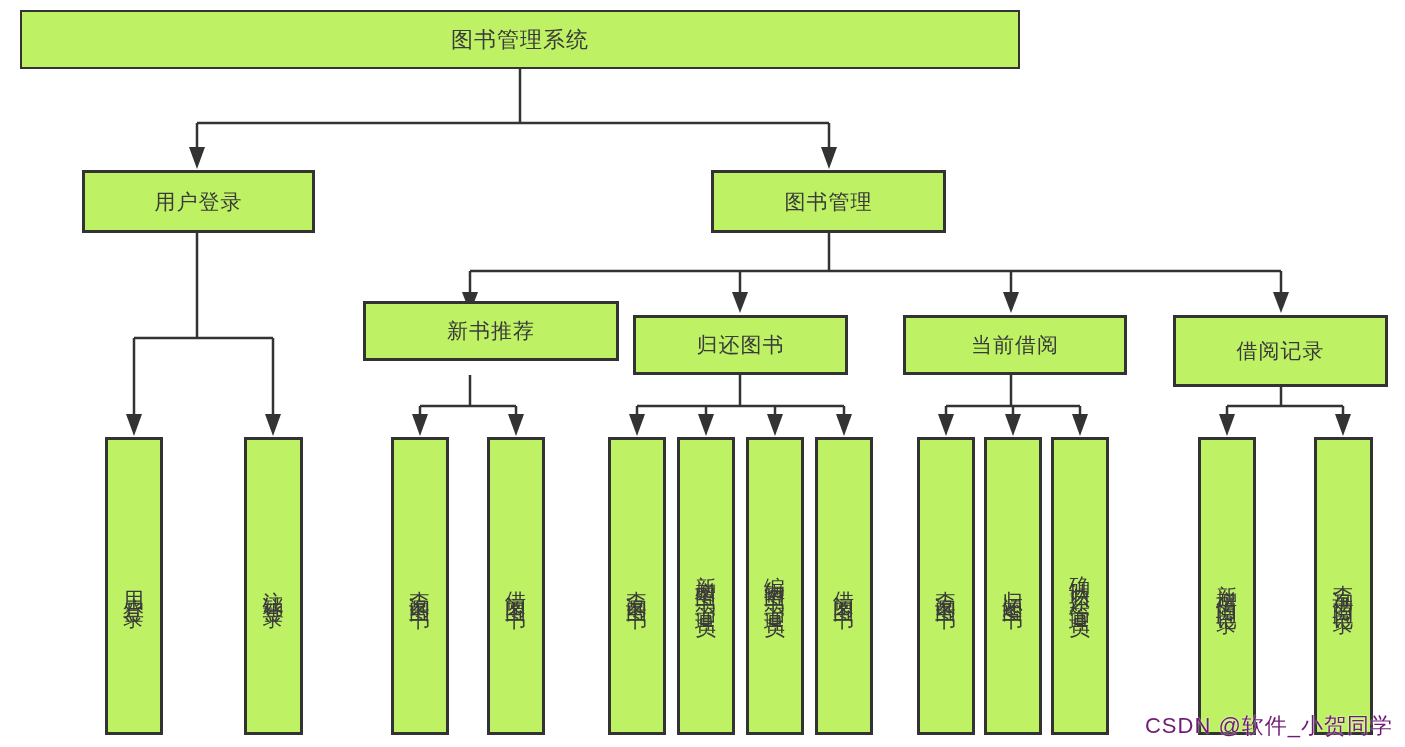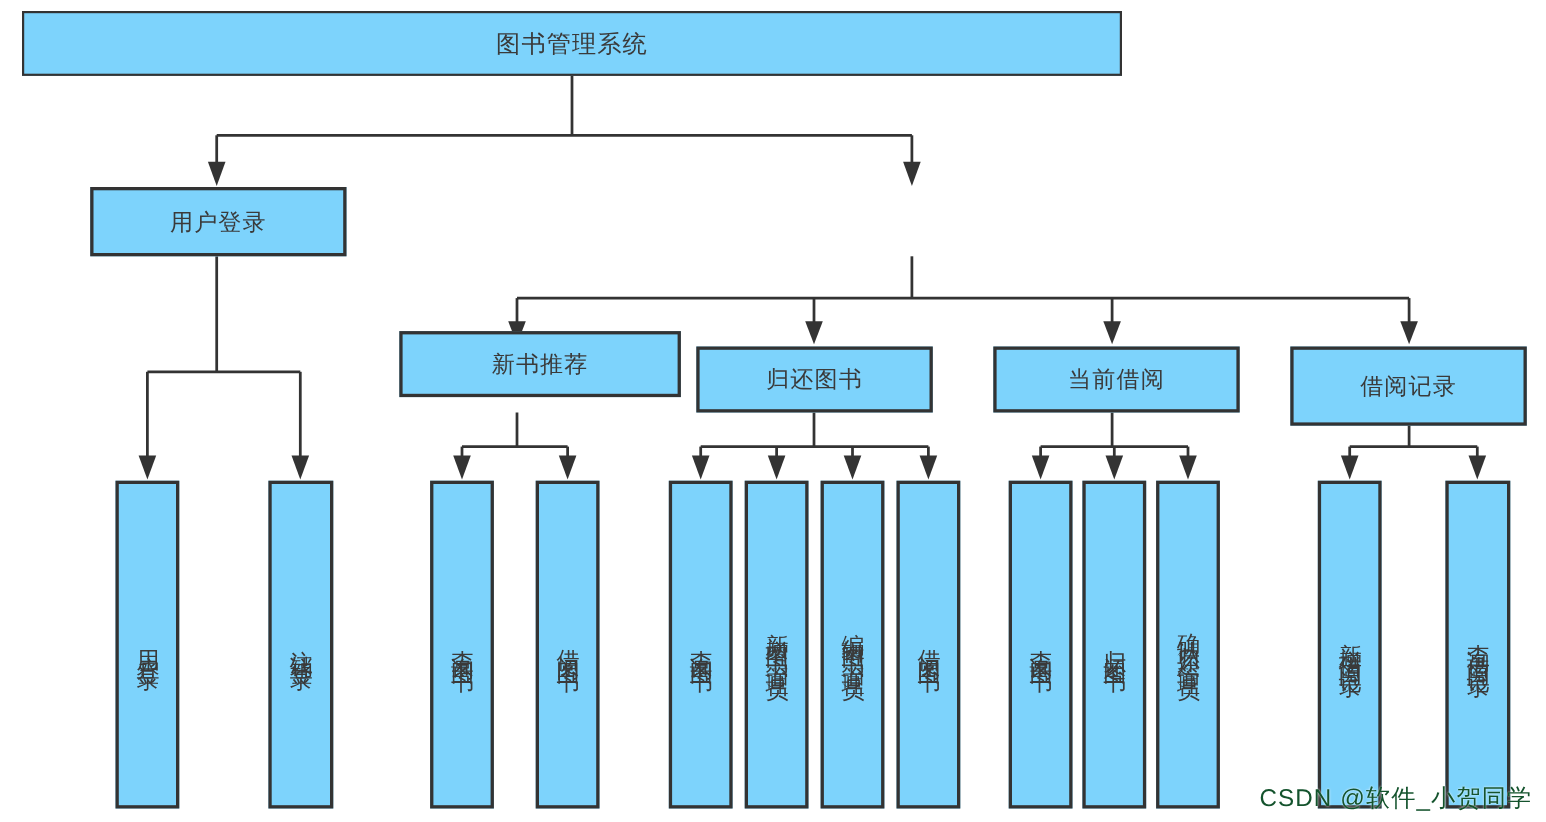--- a/index.html
+++ b/index.html
@@ -12,21 +12,21 @@
     overflow: hidden;
   }
   svg.wires {
     position: absolute;
     left: 0; top: 0;
     width: 1405px; height: 747px;
   }
   .node {
     position: absolute;
     box-sizing: border-box;
-    background: #7dd3fc;
+    background: #bef264;
     border: 3px solid #333333;
     color: #3a3a3a;
     display: flex;
     align-items: center;
     justify-content: center;
     text-align: center;
   }
   .node.root {
     border-width: 2px;
     font-size: 22px;
@@ -42,21 +42,21 @@
     font-size: 21px;
     letter-spacing: 6px;
     line-height: 1;
     overflow: hidden;
   }
   .watermark {
     position: absolute;
     right: 12px;
     bottom: 6px;
     font-size: 22px;
-    color: #14532d;
+    color: #701a75;
     text-shadow: 0 0 2px #ffffff;
     letter-spacing: 1px;
     white-space: nowrap;
   }
 </style>
 </head>
 <body>
 
 <div class="stage">
 
@@ -126,20 +126,21 @@
       <polygon points="1005,414 1021,414 1013,436"></polygon>
       <polygon points="1072,414 1088,414 1080,436"></polygon>
       <polygon points="1219,414 1235,414 1227,436"></polygon>
       <polygon points="1335,414 1351,414 1343,436"></polygon>
     </g>
   </svg>
 
   <div class="node root" style="left:20px; top:10px; width:1000px; height:59px">图书管理系统</div>
 
   <div class="node lvl" style="left:82px; top:170px; width:233px; height:63px">用户登录</div>
+  <div class="node lvl" style="left:711px; top:170px; width:235px; height:63px">图书管理</div>
 
   <div class="node lvl" style="left:363px; top:301px; width:256px; height:60px">新书推荐</div>
   <div class="node lvl" style="left:633px; top:315px; width:215px; height:60px">归还图书</div>
   <div class="node lvl" style="left:903px; top:315px; width:224px; height:60px">当前借阅</div>
   <div class="node lvl" style="left:1173px; top:315px; width:215px; height:72px">借阅记录</div>
 
   <div class="node leafv" style="left:105px; top:437px; width:58px; height:298px">用户登录</div>
   <div class="node leafv" style="left:244px; top:437px; width:59px; height:298px">注销登录</div>
 
   <div class="node leafv" style="left:391px; top:437px; width:58px; height:298px">查询图书</div>

